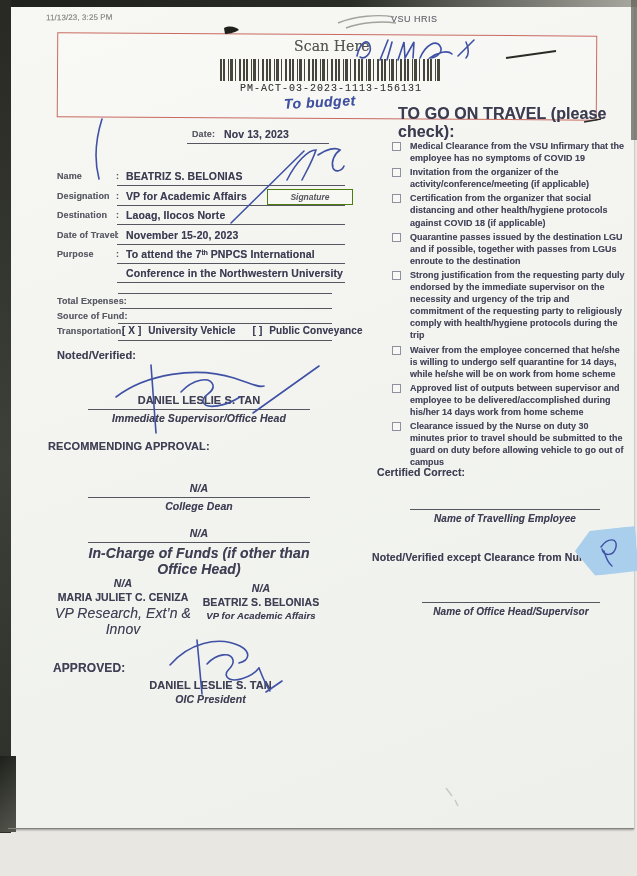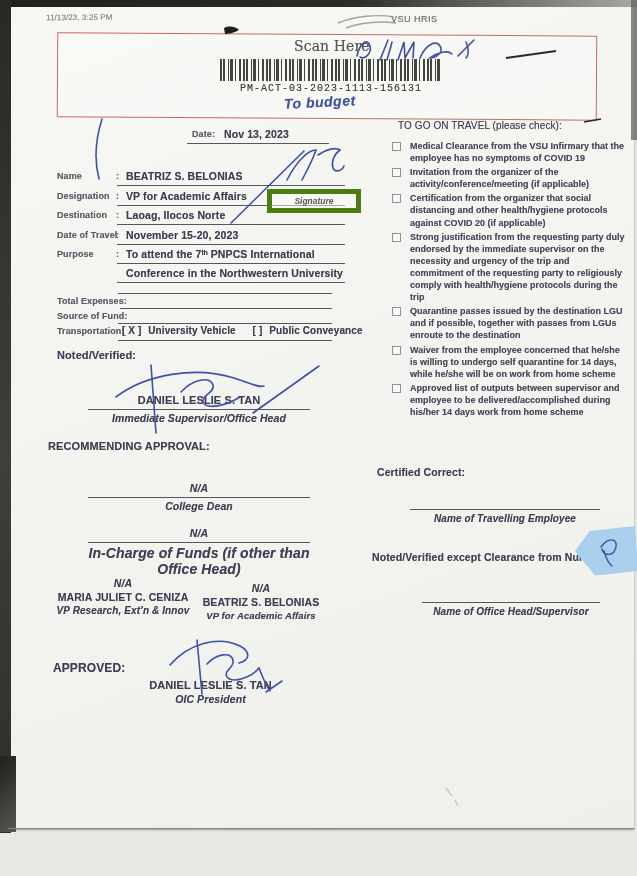--- a/index.html
+++ b/index.html
@@ -36,21 +36,21 @@
   
   .redbox{position:absolute;left:57px;top:34px;width:538px;height:83px;
     border:1.5px solid #c96a62;transform:rotate(.35deg);background:rgba(255,255,255,.25);}
   .scanhere{font-family:"DejaVu Serif","Liberation Serif",serif;font-size:14px;color:#55554d;}
   .barcode{position:absolute;left:220px;top:59px;width:221px;height:22px;
     background:repeating-linear-gradient(90deg,#45453c 0 2px,transparent 2px 3px,#45453c 3px 5px,transparent 5px 8px,#45453c 8px 9px,transparent 9px 10px,#45453c 10px 13px,transparent 13px 15px,#45453c 15px 16px,transparent 16px 19px,#45453c 19px 21px,transparent 21px 23px);}
   .bcode-text{font-family:"Liberation Mono","DejaVu Sans Mono",monospace;font-size:10px;color:#3b3b35;letter-spacing:1px;}
   .ink-note{color:#3f51a5;font-style:italic;font-weight:bold;font-size:14px;transform:rotate(-3deg);letter-spacing:.5px;}
 
   
-  .sigbox{position:absolute;left:267px;top:189px;width:84px;height:14px;border:5px solid #4d7c0f;
+  .sigbox{position:absolute;left:267px;top:189px;width:84px;height:14px;border:1px solid #4d7c0f;
     background:rgba(250,250,246,.5);display:flex;align-items:center;justify-content:center;}
   .sigbox span{font-size:8.5px;font-weight:bold;font-style:italic;color:#56565f;}
 
   
   .checklist{position:absolute;left:392px;top:140px;width:238px;}
   .chk-item{display:flex;margin-bottom:2px;}
   .chk-box{flex:0 0 7px;width:7px;height:7px;border:1px solid #8f8f9e;margin:2px 9px 0 0;background:rgba(255,255,255,.4);}
   .chk-text{font-size:9px;font-weight:600;line-height:12.1px;color:#46465a;width:215px;
     text-shadow:0 0 .5px rgba(60,60,90,.4);}
 
@@ -138,59 +138,63 @@
   <div class="t ctr ital" style="left:88px;top:482px;width:222px;font-size:10.5px;font-weight:bold;">N/A</div>
   <div class="rule" style="left:88px;top:497px;width:222px;"></div>
   <div class="t ctr ital" style="left:88px;top:500px;width:222px;font-size:10.5px;font-weight:bold;">College Dean</div>
 
   <div class="t ctr ital" style="left:88px;top:527px;width:222px;font-size:10.5px;font-weight:bold;">N/A</div>
   <div class="rule" style="left:88px;top:542px;width:222px;"></div>
   <div class="t ctr ital" style="left:80px;top:545px;width:238px;font-size:14px;font-weight:bold;">In-Charge of Funds (if other than Office Head)</div>
 
   <div class="t ctr ital" style="left:48px;top:577px;width:150px;font-size:10.5px;font-weight:bold;">N/A</div>
   <div class="t ctr" style="left:48px;top:591px;width:150px;font-size:10.5px;font-weight:bold;">MARIA JULIET C. CENIZA</div>
-  <div class="t ctr ital" style="left:48px;top:605px;width:150px;font-size:10px;font-weight:bold;">VP Research, Ext’n &amp; Innov</div>
+  <div class="t ctr ital" style="left:48px;top:605px;width:150px;font-size:14px;font-weight:normal;">VP Research, Ext’n &amp; Innov</div>
 
   <div class="t ctr ital" style="left:186px;top:582px;width:150px;font-size:10.5px;font-weight:bold;">N/A</div>
   <div class="t ctr" style="left:186px;top:596px;width:150px;font-size:10.5px;font-weight:bold;">BEATRIZ S. BELONIAS</div>
   <div class="t ctr ital" style="left:186px;top:610px;width:150px;font-size:9.5px;font-weight:bold;">VP for Academic Affairs</div>
 
   <div class="t" style="left:53px;top:661px;font-size:12px;font-weight:bold;">APPROVED:</div>
   <div class="t ctr" style="left:128px;top:679px;width:165px;font-size:11px;font-weight:bold;">DANIEL LESLIE S. TAN</div>
   <div class="t ctr ital" style="left:128px;top:693px;width:165px;font-size:10.5px;font-weight:bold;">OIC President</div>
 
-  <div class="t" style="left:398px;top:120px;font-size:10px;font-weight:normal;color:#3c3c50;">TO GO ON TRAVEL (please check):</div>
+  <div class="t" style="left:398px;top:105px;font-size:16px;font-weight:bold;color:#3c3c50;">TO GO ON TRAVEL (please check):</div>
   <div class="checklist">
     <div class="chk-item">
       <span class="chk-box"></span>
       <span class="chk-text">Medical Clearance from the VSU Infirmary that the employee has no symptoms of COVID 19</span>
     </div>
     <div class="chk-item">
       <span class="chk-box"></span>
       <span class="chk-text">Invitation from the organizer of the activity/conference/meeting (if applicable)</span>
     </div>
     <div class="chk-item">
       <span class="chk-box"></span>
-      <span class="chk-text">Certification from the organizer that social distancing and other health/hygiene protocols against COVID 20 (if applicable)</span>
+      <span class="chk-text">Certification from the organizer that social distancing and other health/hygiene protocols against COVID 18 (if applicable)</span>
+    </div>
+    <div class="chk-item">
+      <span class="chk-box"></span>
+      <span class="chk-text">Quarantine passes issued by the destination LGU and if possible, together with passes from LGUs enroute to the destination</span>
     </div>
     <div class="chk-item">
       <span class="chk-box"></span>
       <span class="chk-text">Strong justification from the requesting party duly endorsed by the immediate supervisor on the necessity and urgency of the trip and commitment of the requesting party to religiously comply with health/hygiene protocols during the trip</span>
     </div>
     <div class="chk-item">
       <span class="chk-box"></span>
-      <span class="chk-text">Quarantine passes issued by the destination LGU and if possible, together with passes from LGUs enroute to the destination</span>
-    </div>
-    <div class="chk-item">
-      <span class="chk-box"></span>
       <span class="chk-text">Waiver from the employee concerned that he/she is willing to undergo self quarantine for 14 days, while he/she will be on work from home scheme</span>
     </div>
     <div class="chk-item">
       <span class="chk-box"></span>
       <span class="chk-text">Approved list of outputs between supervisor and employee to be delivered/accomplished during his/her 14 days work from home scheme</span>
+    </div>
+    <div class="chk-item">
+      <span class="chk-box"></span>
+      <span class="chk-text">Clearance issued by the Nurse on duty 30 minutes prior to travel should be submitted to the guard on duty before allowing vehicle to go out of campus</span>
     </div>
   </div>
 
   <div class="t" style="left:377px;top:466px;font-size:10.5px;font-weight:bold;">Certified Correct:</div>
   <div class="rule" style="left:410px;top:509px;width:190px;"></div>
   <div class="t ctr ital" style="left:410px;top:513px;width:190px;font-size:10px;font-weight:bold;">Name of Travelling Employee</div>
 
   <div class="t" style="left:372px;top:551px;font-size:10.5px;font-weight:bold;">Noted/Verified except Clearance from Nurse:</div>
   <div style="position:absolute;left:575px;top:528px;width:62px;height:47px;background:#a9cfec;
        clip-path:polygon(0 45%,26% 4%,100% 0,100% 96%,30% 100%);transform:rotate(-4deg);"></div>

